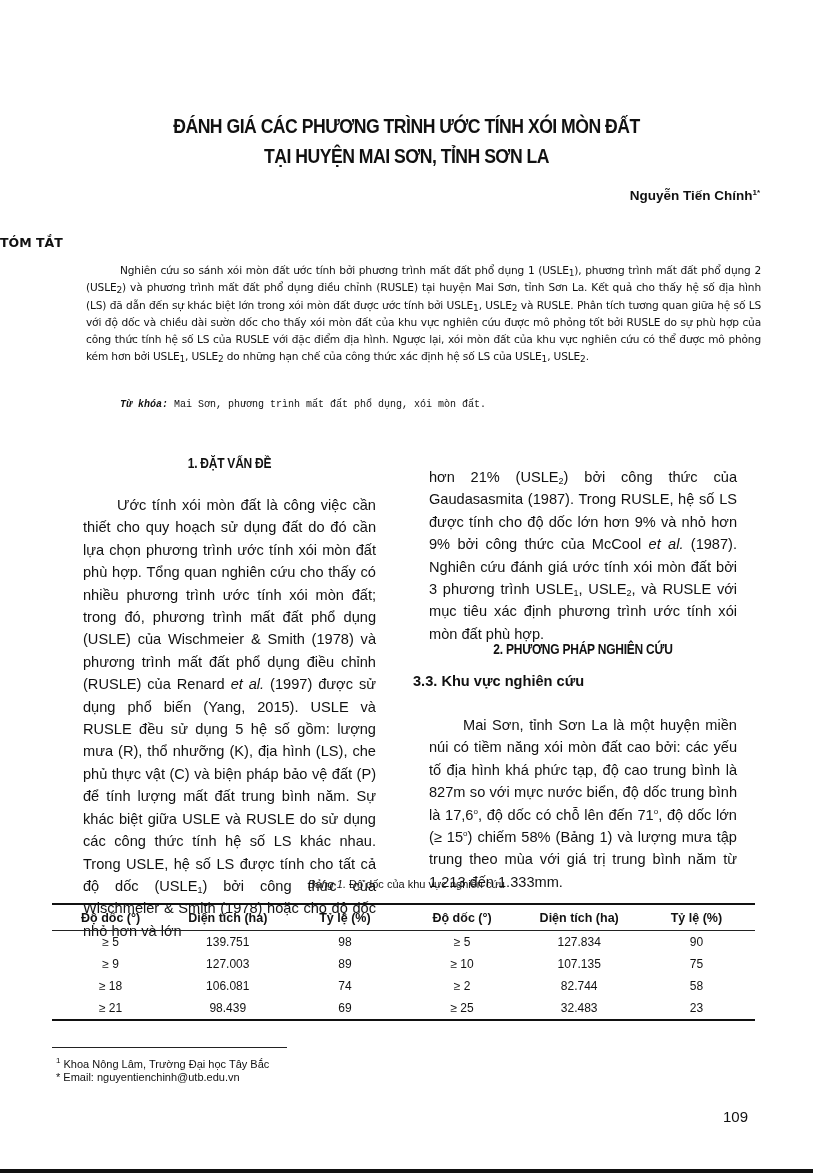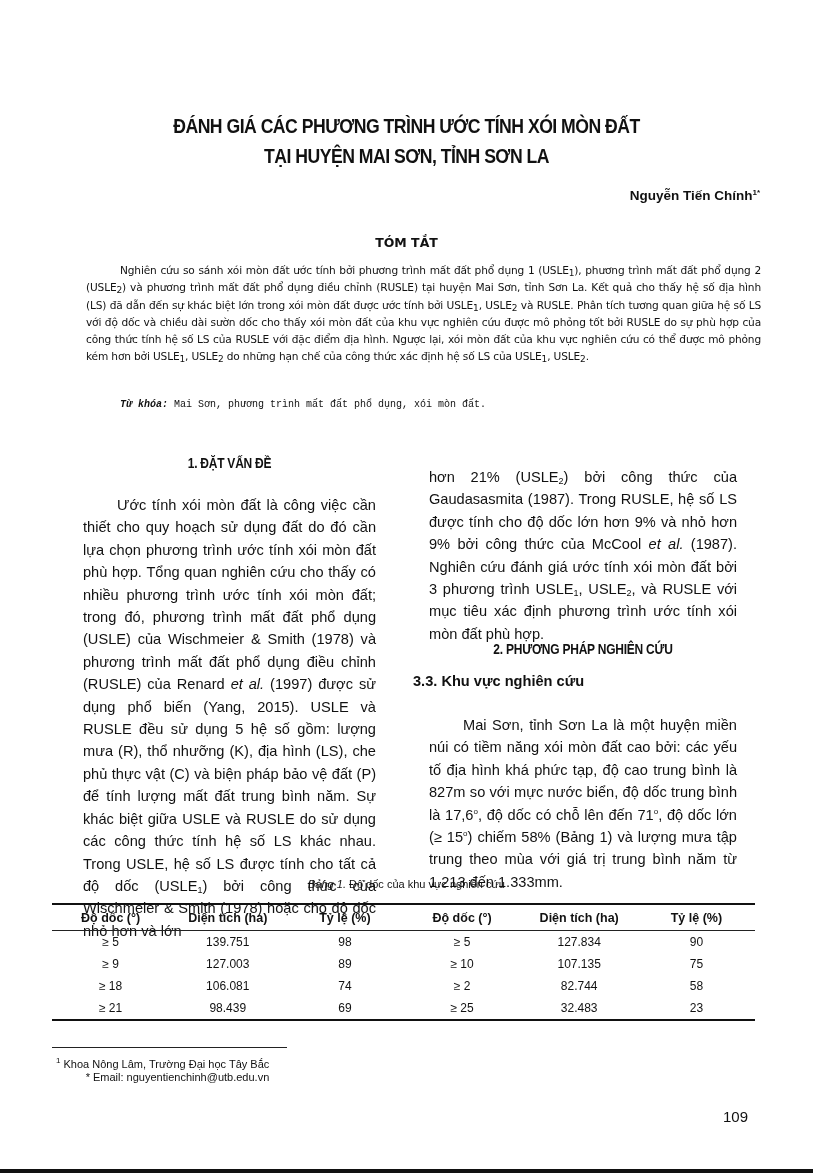--- a/index.html
+++ b/index.html
@@ -15,21 +15,21 @@
   .title.l1 { top: 114px; }
   .title.l2 { top: 144px; }
 
   .author {
     position: absolute; right: 53px; top: 188px;
     font-family: "Liberation Sans", sans-serif; font-weight: bold; font-size: 13.5px; text-align: right;
   }
   .author sup { font-size: 8px; }
 
   .abs-head {
-    position: absolute; left: 0; width: 813px; top: 235px; text-align: center;
+    position: absolute; left: 0; width: 813px; top: 235px; text-align: left;
     font-family: "DejaVu Sans", sans-serif; font-weight: bold; font-size: 12.5px;
   }
   .abstract {
     position: absolute; left: 86px; width: 675px; top: 262px;
     font-family: "DejaVu Sans", sans-serif; font-size: 10.6px; line-height: 17.3px;
     text-align: justify; letter-spacing: -0.15px;
   }
   .abstract .indent { display: inline-block; width: 34px; }
   .keywords {
     position: absolute; left: 120px; top: 399px;
@@ -68,21 +68,21 @@
   }
   table.slope th { font-weight: bold; font-size: 12.5px; height: 25px; padding: 0; text-align: center; }
   table.slope td { height: 22px; padding: 0; text-align: center; }
   table.slope thead tr { border-top: 2px solid #111; border-bottom: 1.5px solid #222; }
   table.slope tbody tr:last-child { border-bottom: 2px solid #111; }
   table.slope td, table.slope th { width: 16.66%; margin-top: 12px; }
 
   .fn-rule { position: absolute; left: 52px; top: 1047px; width: 235px; height: 0; border-top: 1px solid #222; }
   .footnotes {
     position: absolute; left: 56px; top: 1058px;
-    font-family: "Liberation Sans", sans-serif; font-size: 11px; line-height: 12.5px; text-align: right;
+    font-family: "Liberation Sans", sans-serif; font-size: 11px; line-height: 12.5px;
   }
   .page-num {
     position: absolute; left: 723px; top: 1108px;
     font-family: "Liberation Sans", sans-serif; font-size: 15px;
   }
   .bottom-band { position: absolute; left: 0; top: 1169px; width: 813px; height: 4px; background: #111; }
 </style>
 </head>
 <body>
 

